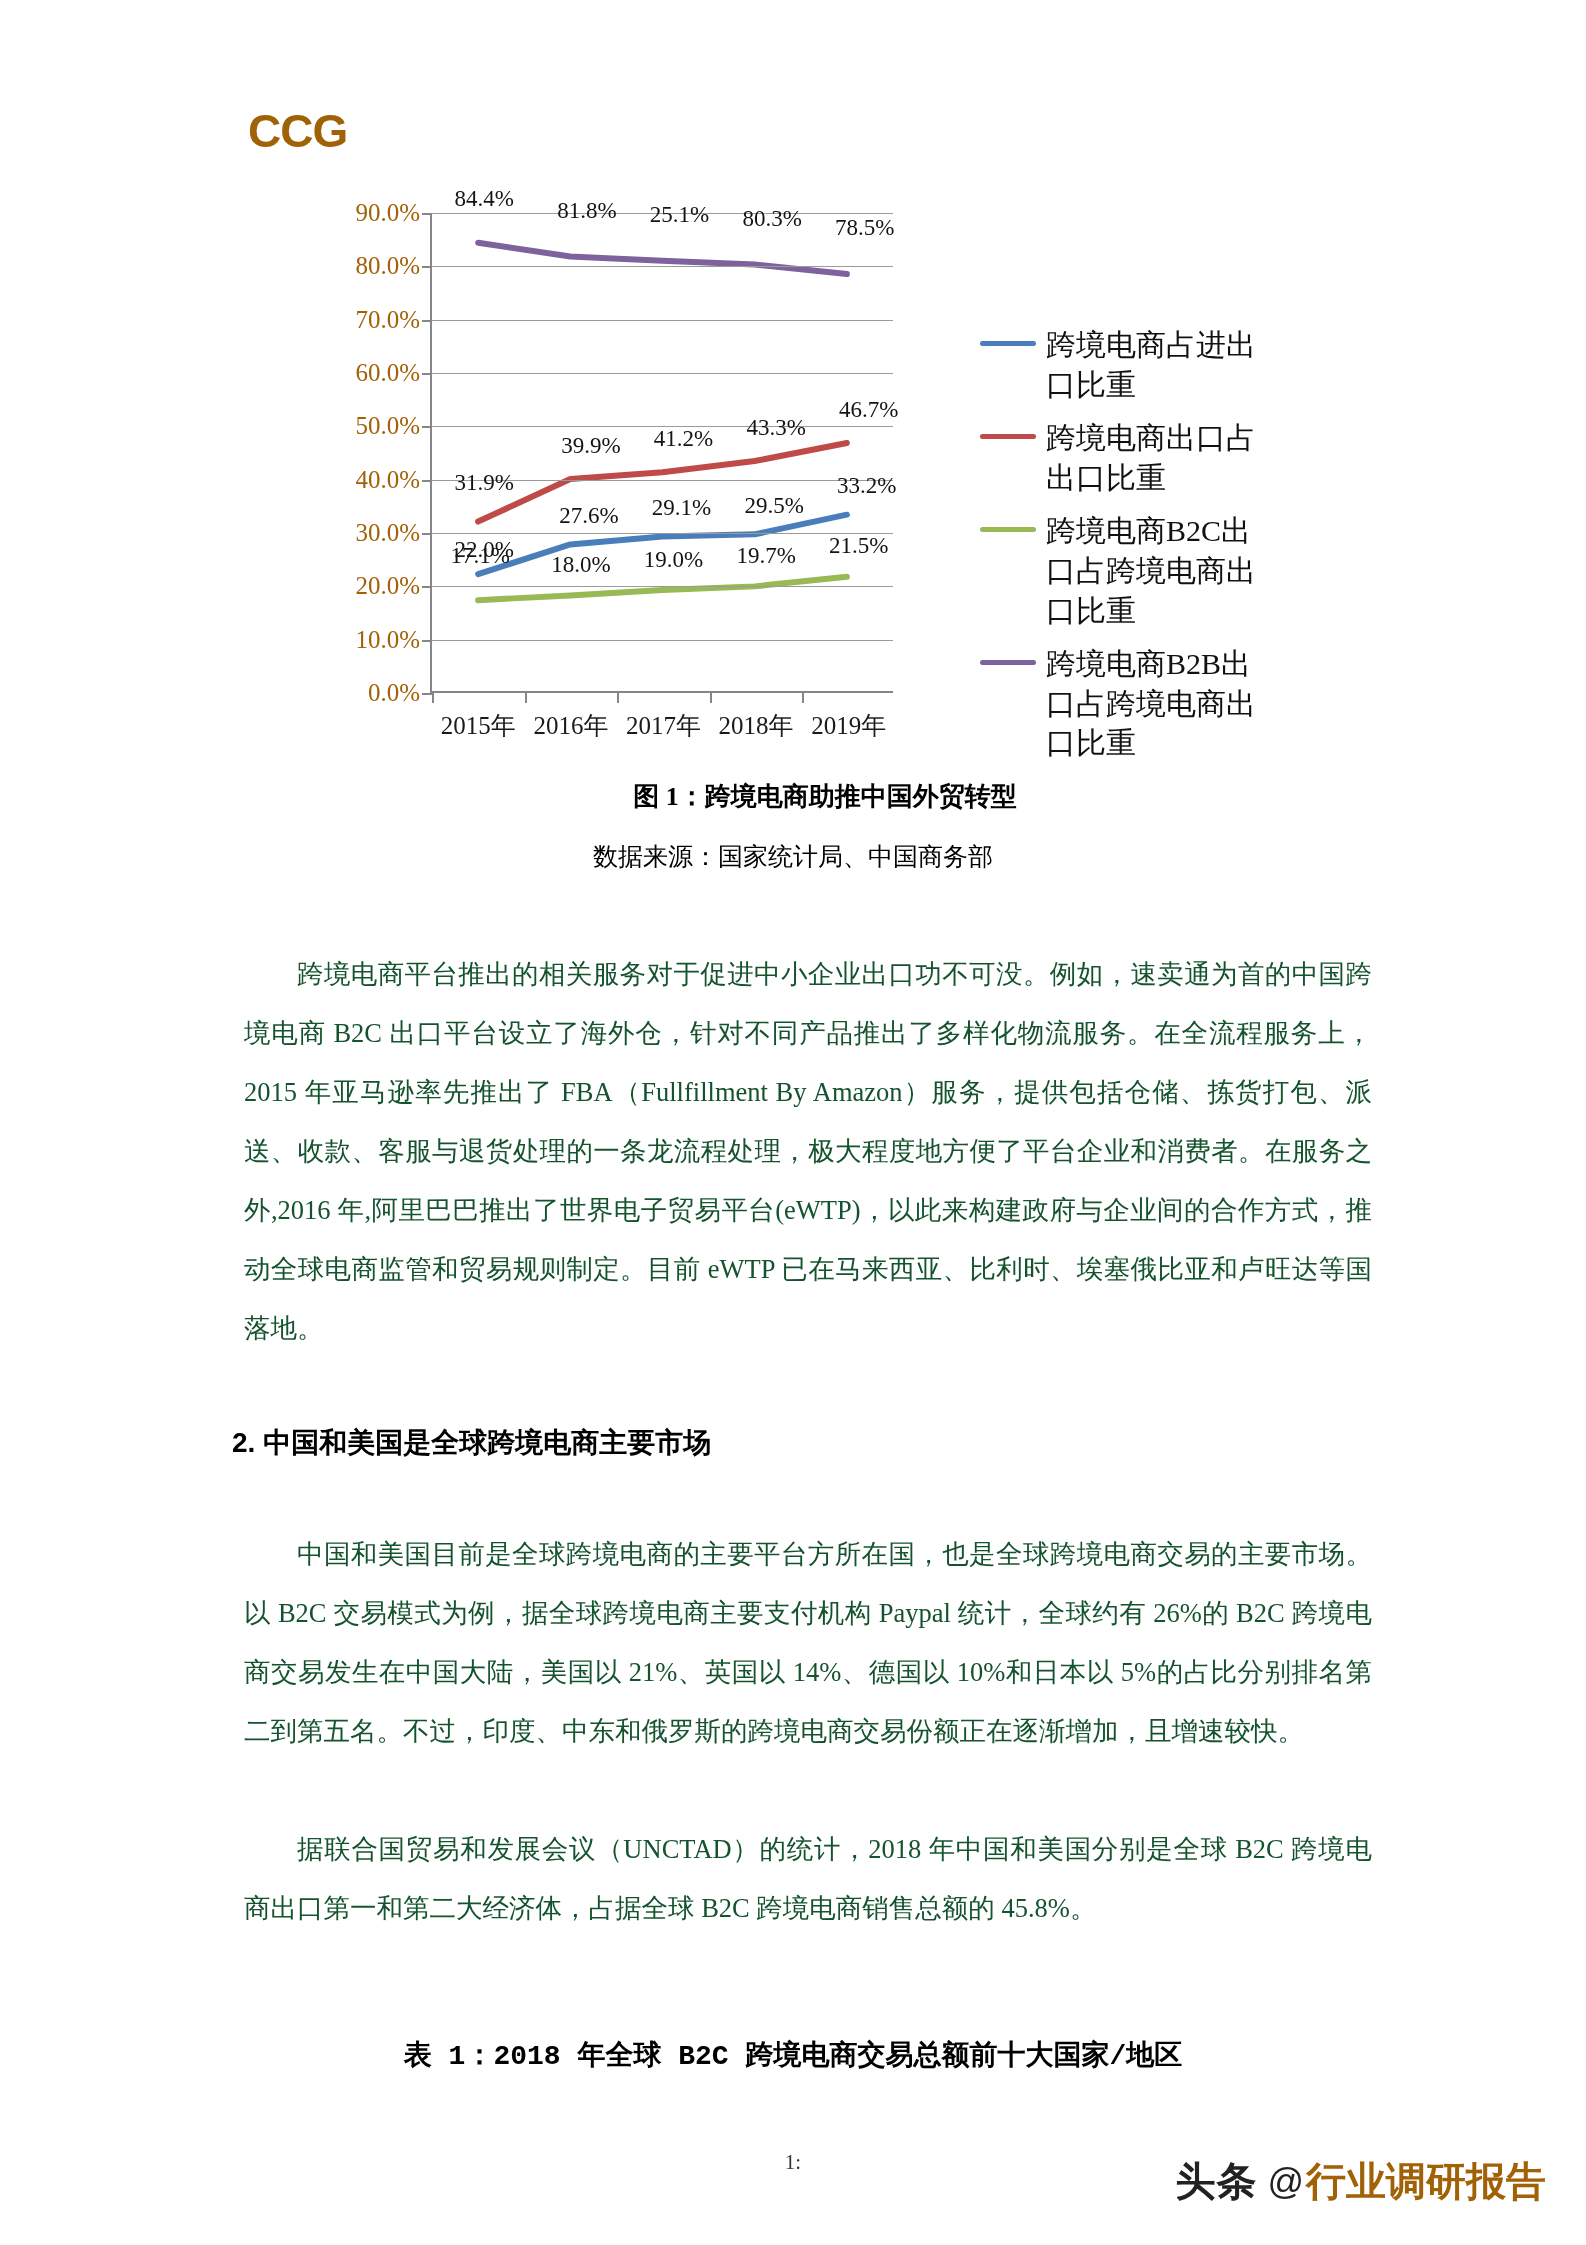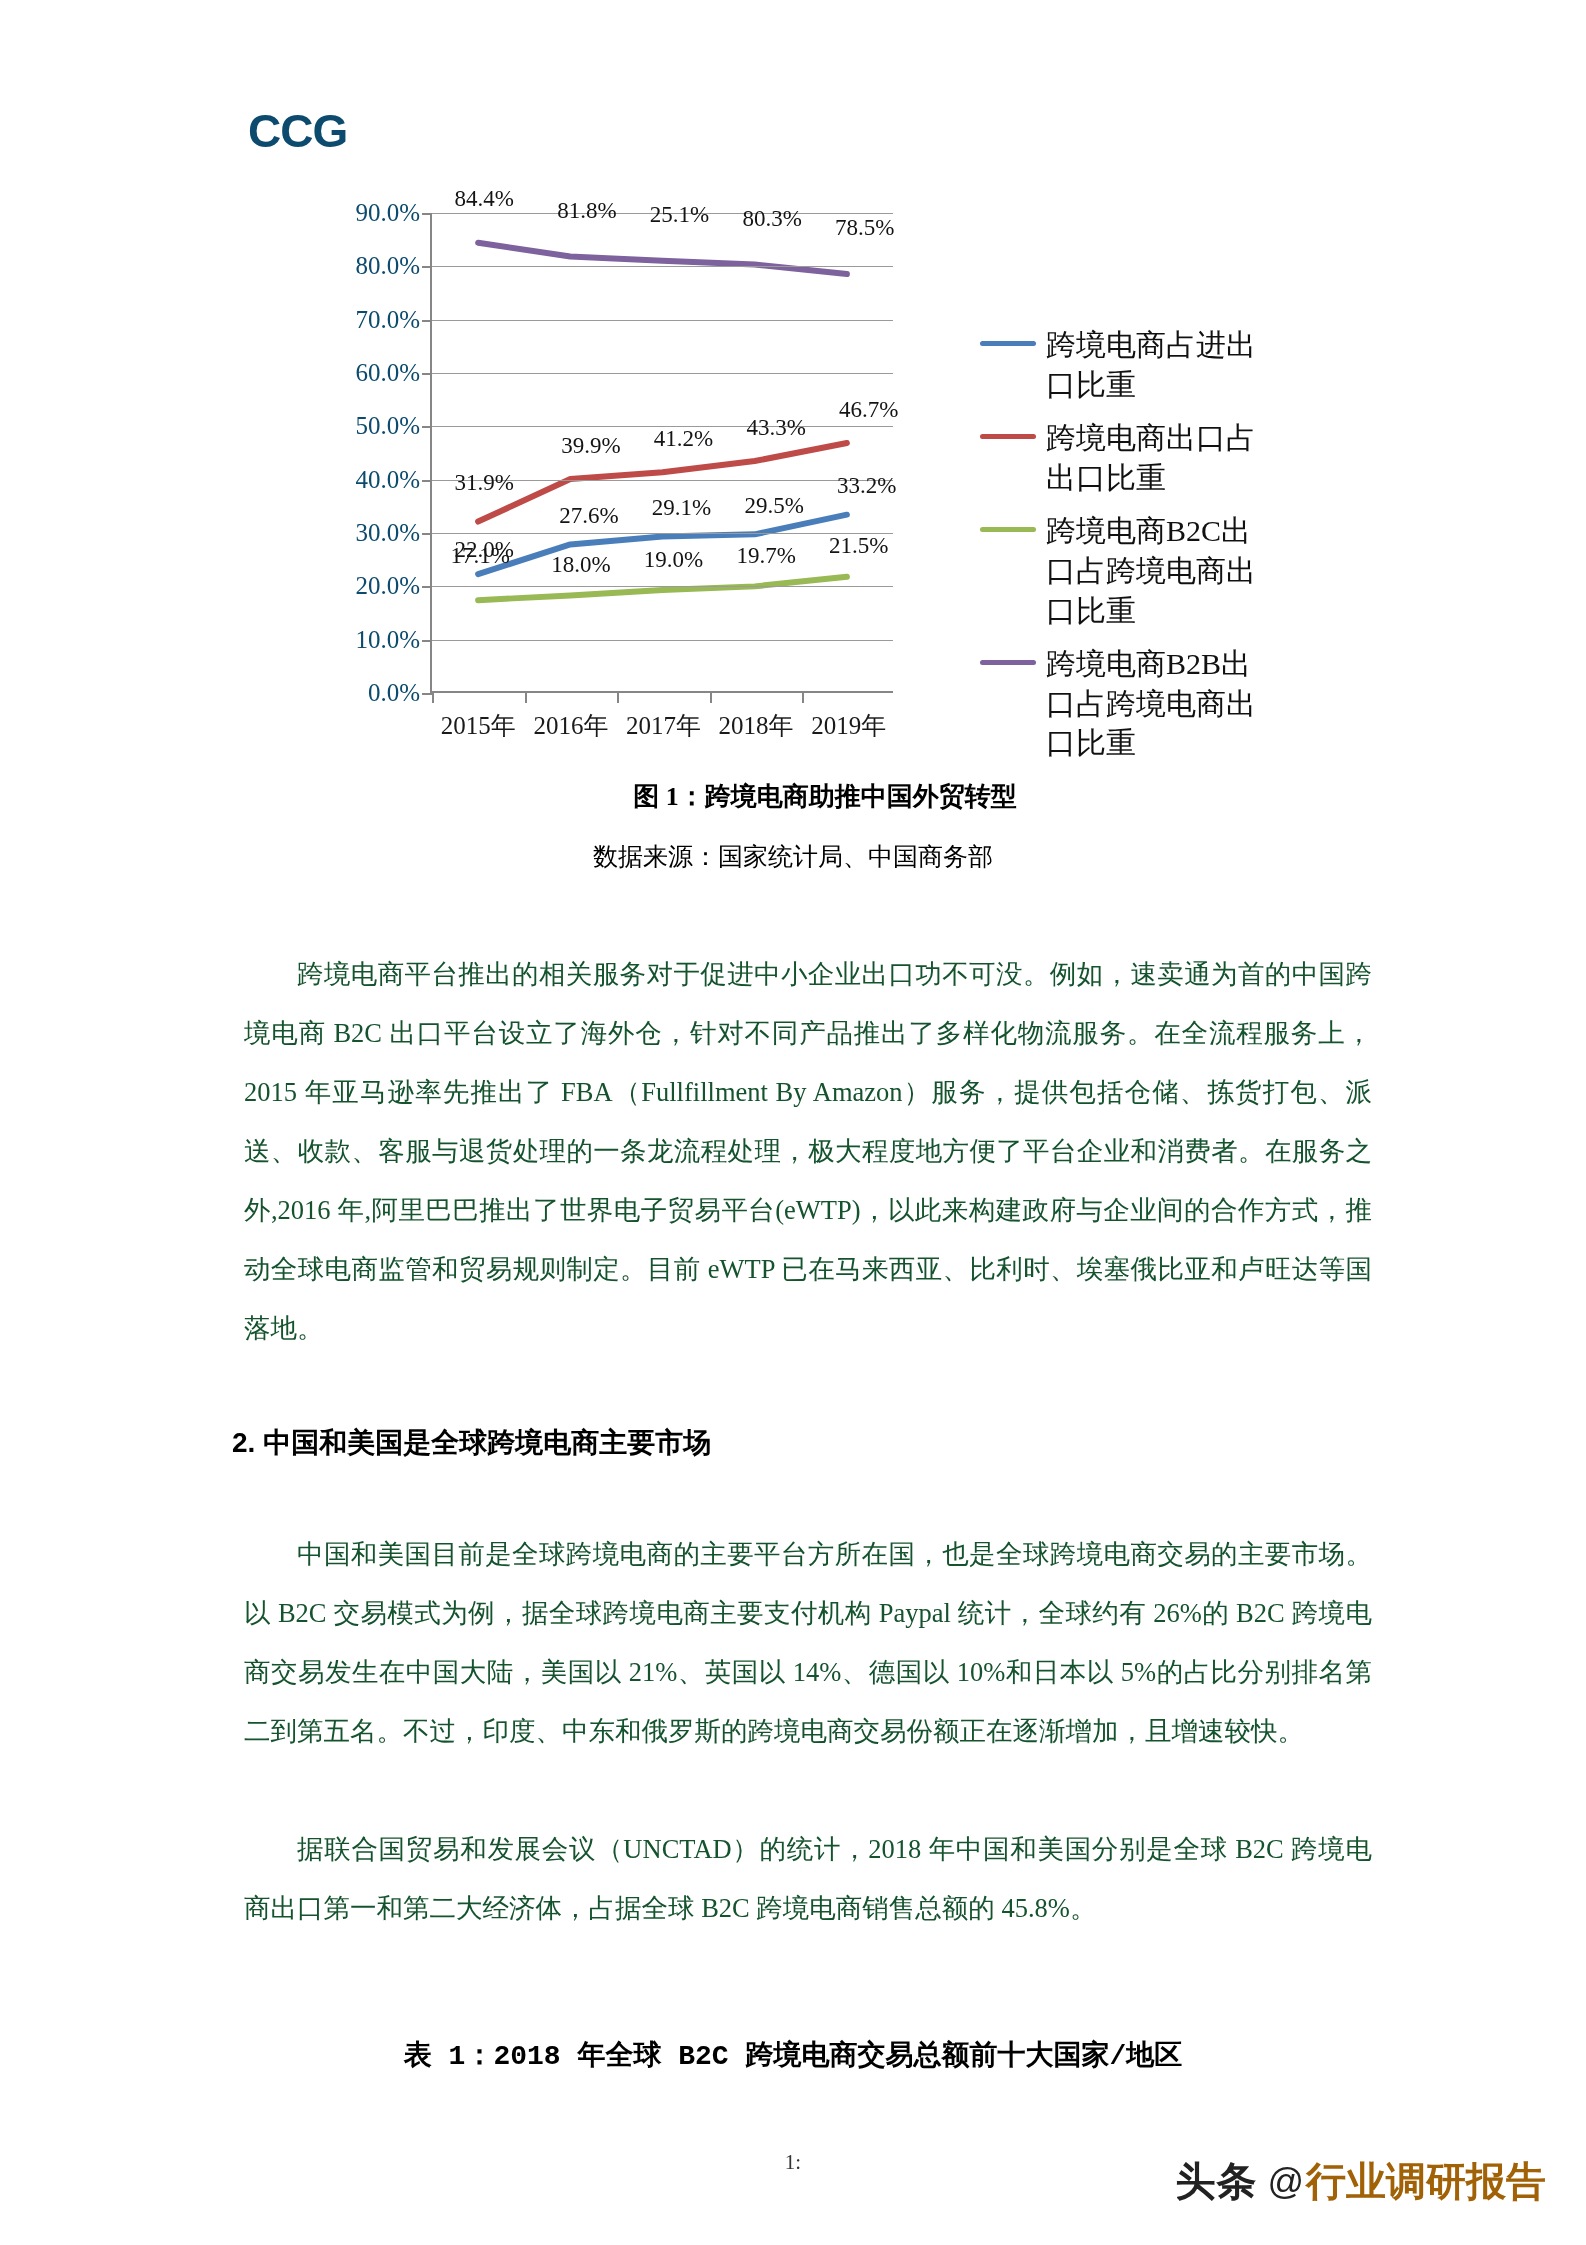--- a/index.html
+++ b/index.html
@@ -23,21 +23,21 @@
 
   
   .logo {
     position: absolute;
     left: 248px;
     top: 104px;
     font-family: "Liberation Sans", sans-serif;
     font-weight: bold;
     font-size: 46px;
     letter-spacing: -1px;
-    color: #0c4a6e;
+    color: #a16207;
   }
 
   
   .chart-area {
     position: absolute;
     left: 330px;
     top: 195px;
     width: 620px;
     height: 530px;
   }
@@ -59,21 +59,21 @@
     border-top: 1.6px solid #9a9a9a;
   }
   .ytick-label {
     position: absolute;
     right: 100%;
     transform: translateY(-50%);
     padding-right: 12px;
     white-space: nowrap;
     font-size: 25px;
     font-family: "Liberation Serif", serif;
-    color: #0c4a6e;
+    color: #a16207;
   }
   .ytick-mark {
     position: absolute;
     right: 100%;
     width: 10px;
     height: 0;
     border-top: 2.2px solid #868686;
   }
   .xtick-mark {
     position: absolute;

